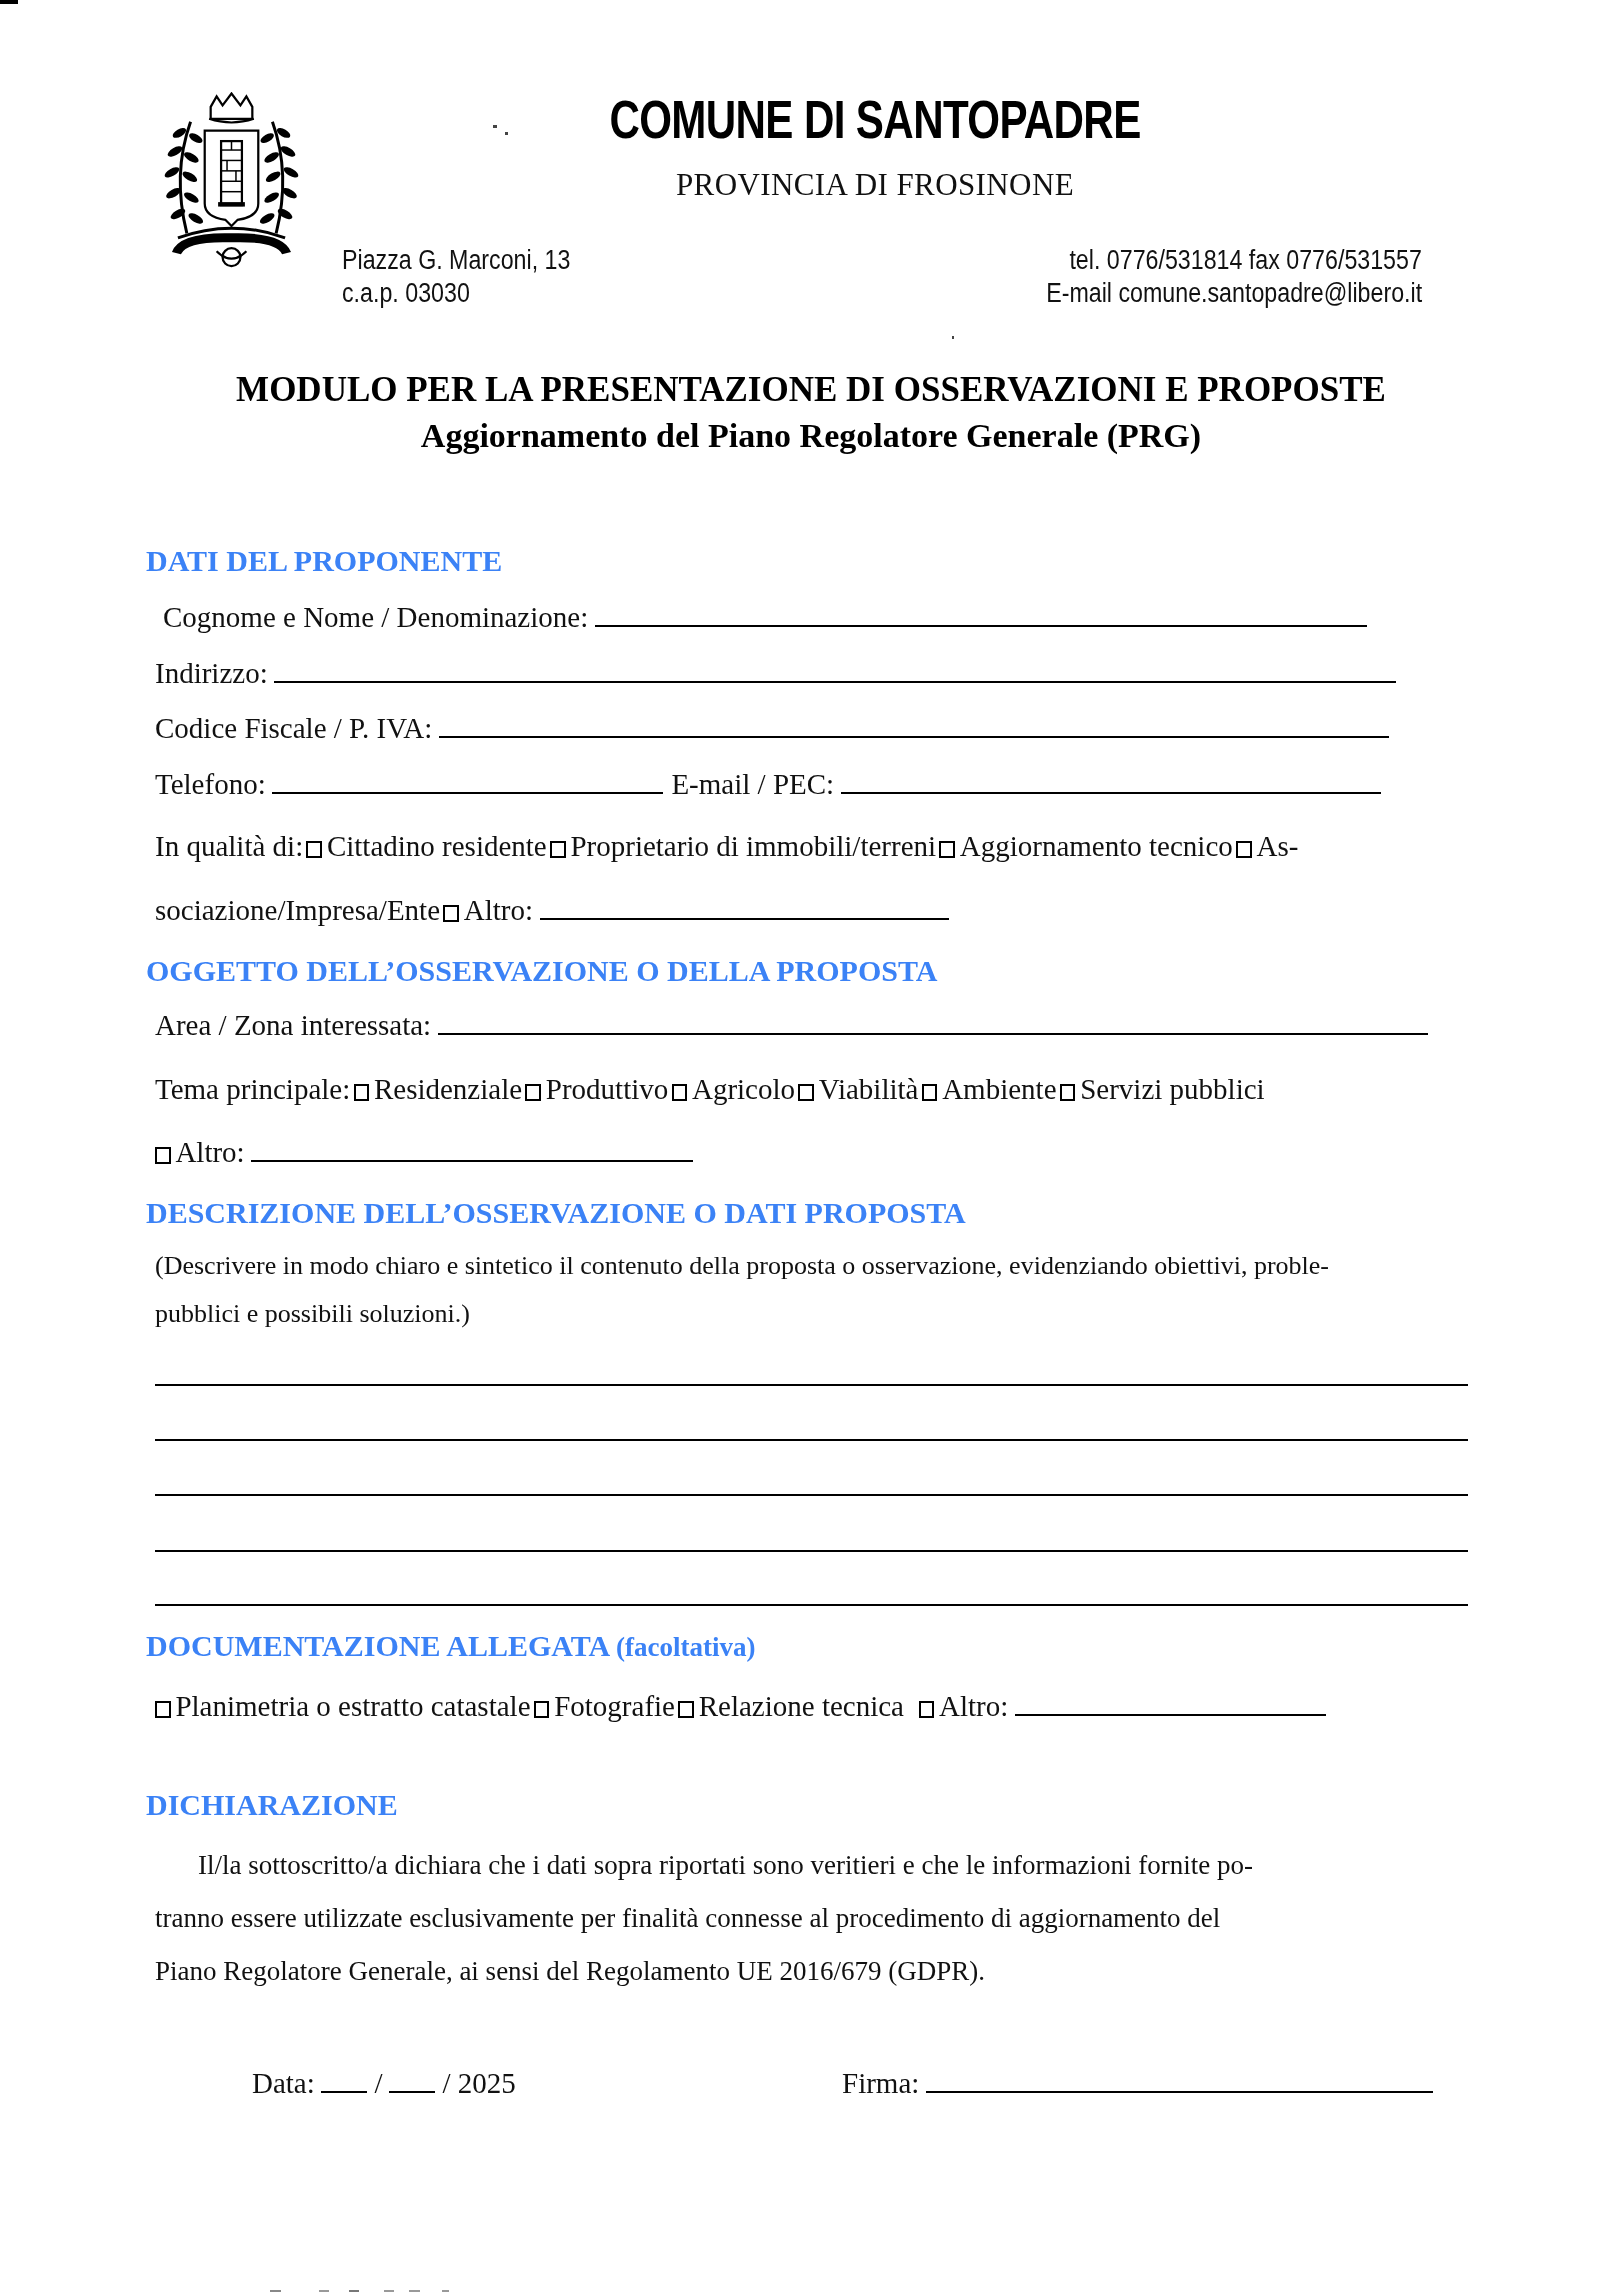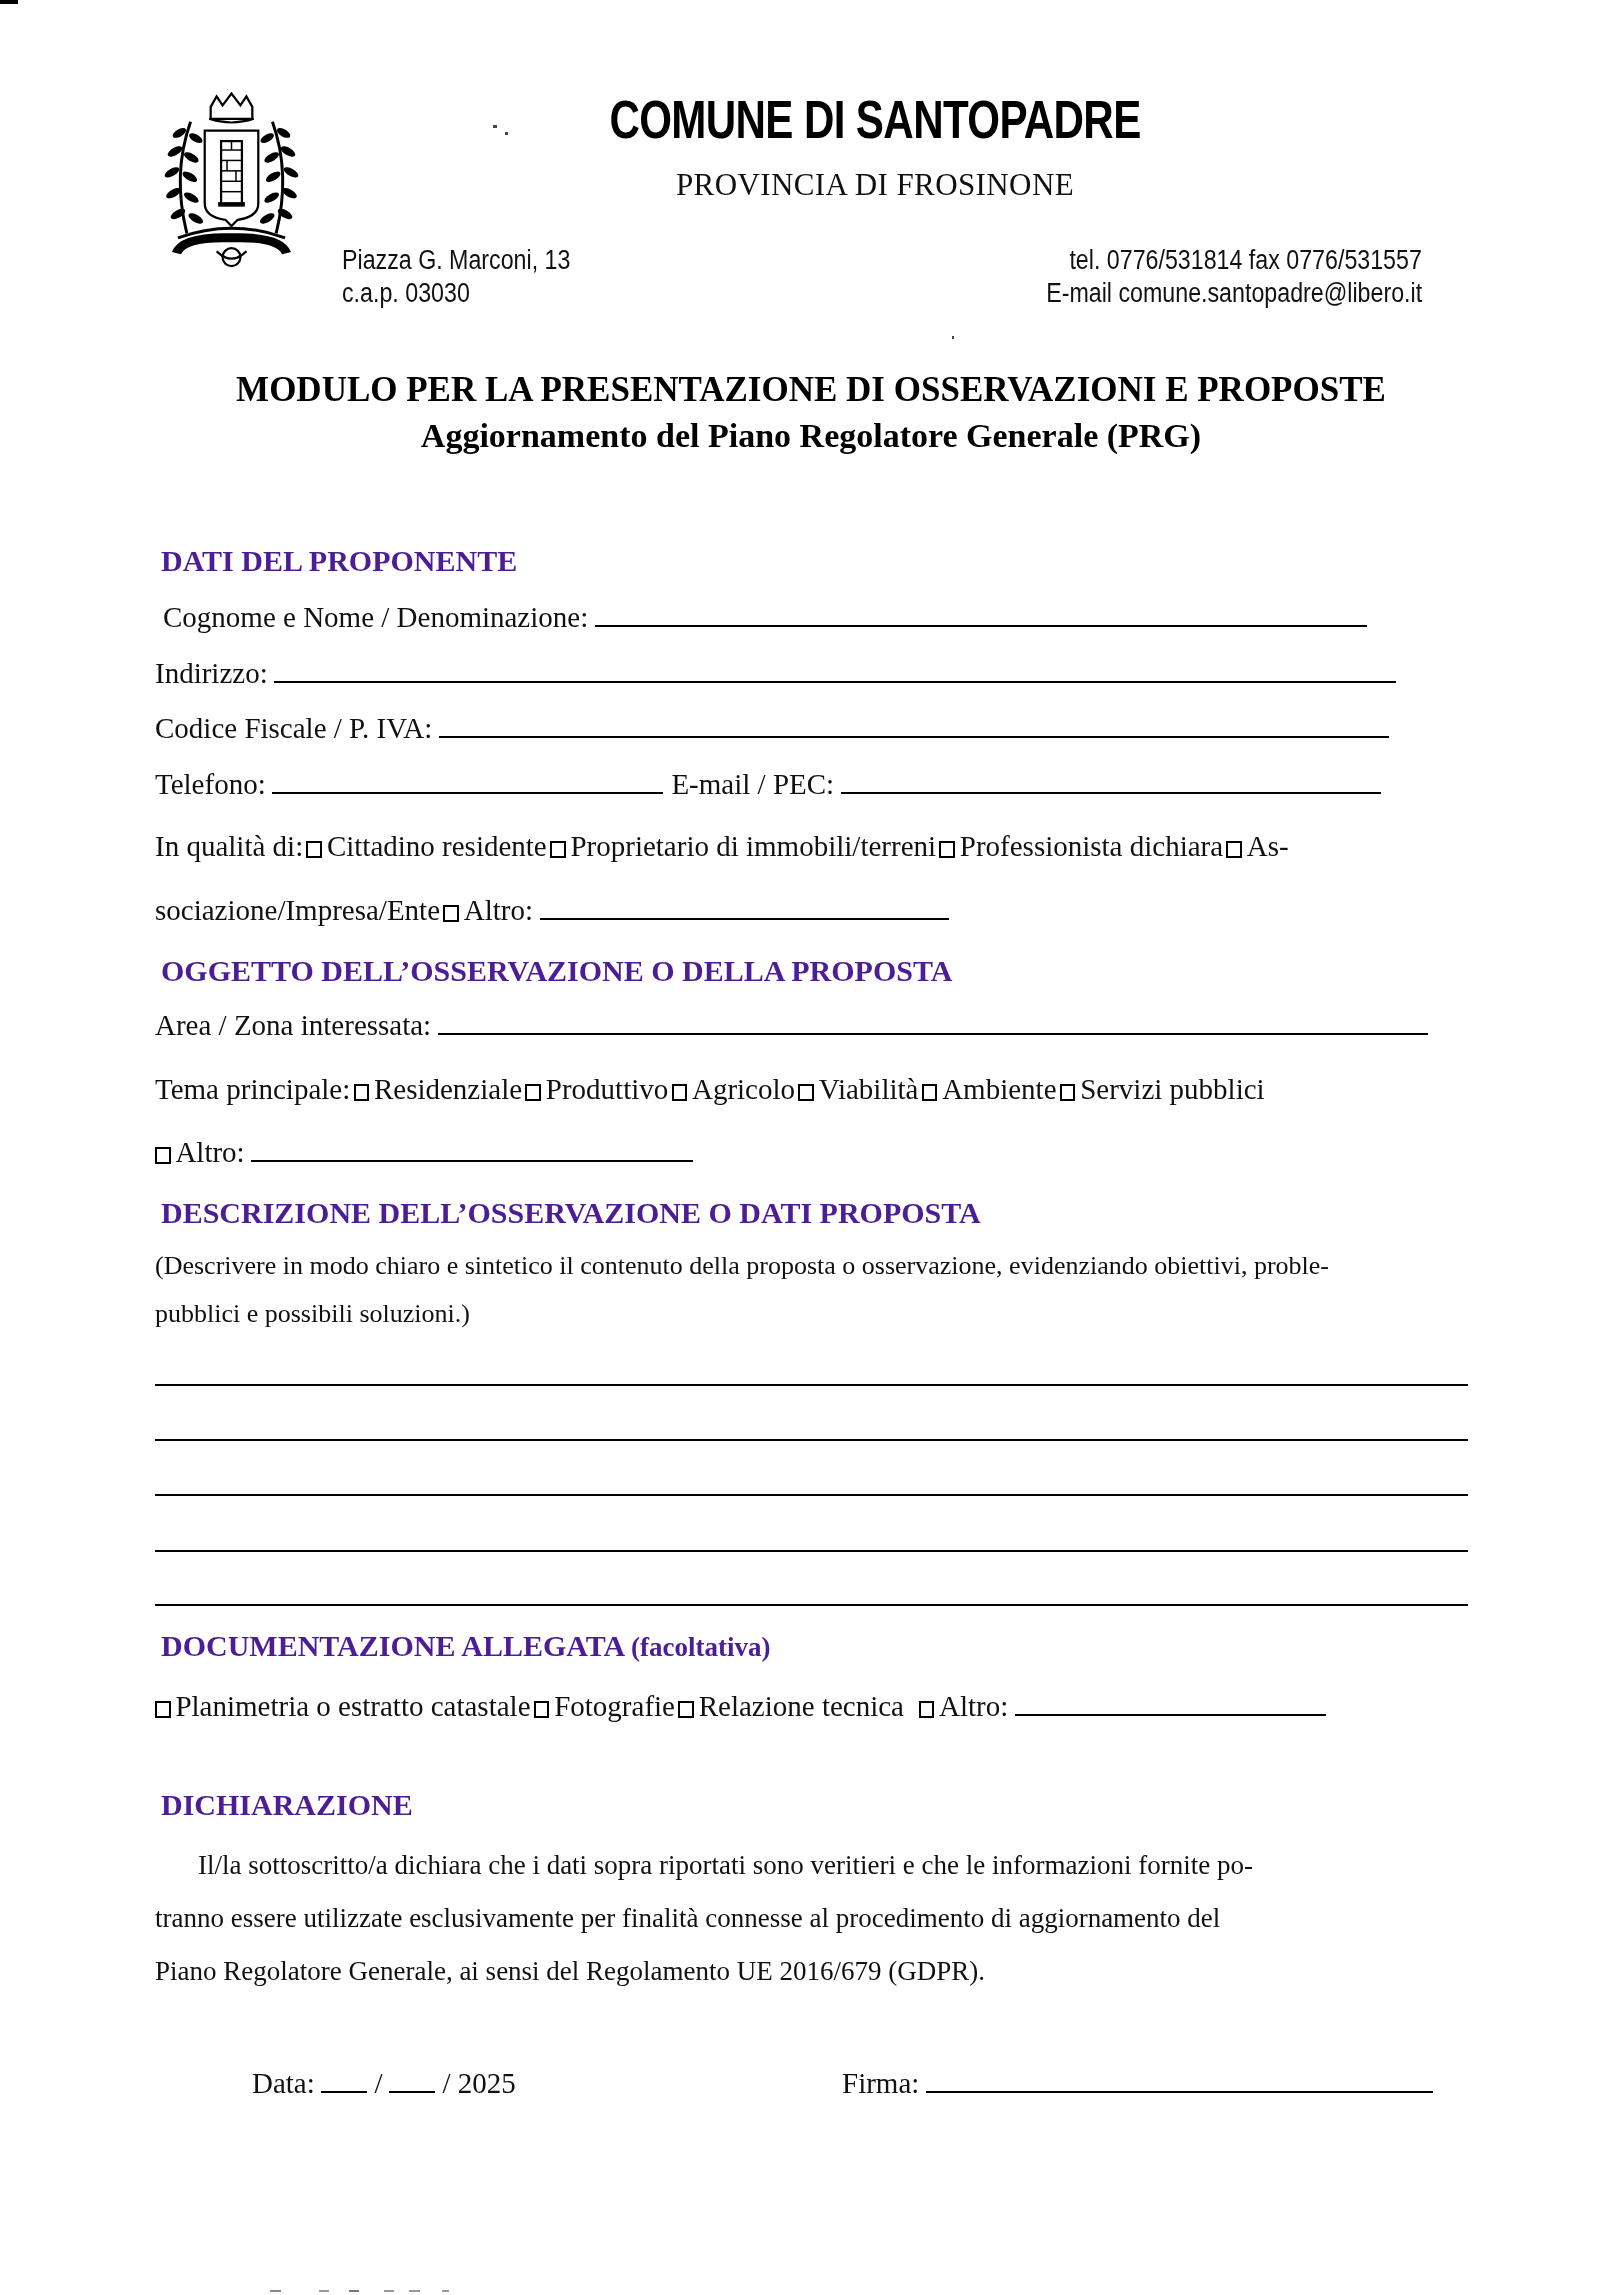--- a/index.html
+++ b/index.html
@@ -7,21 +7,21 @@
   .abs { position: absolute; white-space: nowrap; }
   .corner-mark { position: absolute; left: 0; top: 0; width: 18px; height: 4.1px; background: #000; }
   .crest { position: absolute; left: 157px; top: 92px; width: 149px; height: 186px; }
   .comune-title { left: 0; width: 1750px; text-align: center; top: 88px; font-family: "Liberation Sans Narrow", "Liberation Sans", sans-serif; font-weight: 700; font-size: 54px; letter-spacing: -0.8px; transform: scaleX(0.78); transform-origin: 875px 0; color: #000; }
   .provincia { left: 0; width: 1750px; text-align: center; top: 167px; font-size: 31px; letter-spacing: 0.4px; color: #111; }
   .contact { font-family: "Liberation Sans", sans-serif; font-size: 27px; color: #111; transform: scaleX(0.86); }
   .contact.left { left: 342px; transform-origin: 0 0; }
   .contact.right { right: 200px; transform-origin: 100% 0; text-align: right; }
   .doc-title { left: 0; width: 1622px; text-align: center; top: 370px; font-weight: 700; font-size: 35px; color: #000; }
   .doc-subtitle { left: 0; width: 1622px; text-align: center; top: 417px; font-weight: 700; font-size: 34px; color: #000; }
-  .section-heading { left: 161px; font-weight: 700; font-size: 30px; color: #4c1d95; }
+  .section-heading { left: 146px; font-weight: 700; font-size: 30px; color: #3b82f6; }
   .section-heading .light { font-weight: 700; font-size: 27px; }
   .line-text { left: 155px; font-size: 29px; color: #111; }
   .blank { display: inline-block; border-bottom: 2.5px solid #000; height: 0; vertical-align: baseline; margin-left: 6.5px; }
   .cb { display: inline-block; width: 15.5px; height: 17px; border: 2px solid #000; vertical-align: -1.6px; margin: 0 4.9px 0 3.3px; box-sizing: border-box; }
   .desc-line { position: absolute; left: 155px; width: 1313px; height: 0; border-top: 2.5px solid #000; }
   .speck { position: absolute; background: #444; }
 </style>
 </head>
 <body>
 
@@ -105,21 +105,21 @@
   <span>Indirizzo:</span><span class="blank" style="width:1122px;"><span></span></span>
 </div>
 <div class="abs line-text" style="top:712px;">
   <span>Codice Fiscale / P. IVA:</span><span class="blank" style="width:950px;"><span></span></span>
 </div>
 <div class="abs line-text" style="top:768px;">
   <span>Telefono:</span><span class="blank" style="width:391px;margin-right:8.2px;"><span></span></span><span>E-mail / PEC:</span><span class="blank" style="width:540px;"><span></span></span>
 </div>
 
 <div class="abs line-text" style="top:830px;">
-  <span>In qualità di:</span><span class="cb"></span><span>Cittadino residente</span><span class="cb"></span><span>Proprietario di immobili/terreni</span><span class="cb"></span><span>Professionista dichiara</span><span class="cb"></span><span>As-</span>
+  <span>In qualità di:</span><span class="cb"></span><span>Cittadino residente</span><span class="cb"></span><span>Proprietario di immobili/terreni</span><span class="cb"></span><span>Aggiornamento tecnico</span><span class="cb"></span><span>As-</span>
 </div>
 <div class="abs line-text" style="top:894px;">
   <span>sociazione/Impresa/Ente</span><span class="cb"></span><span>Altro:</span><span class="blank" style="width:409px;"><span></span></span>
 </div>
 
 <div class="abs section-heading" style="top:954px;">OGGETTO DELL’OSSERVAZIONE O DELLA PROPOSTA</div>
 <div class="abs line-text" style="top:1009px;">
   <span>Area / Zona interessata:</span><span class="blank" style="width:990px;"><span></span></span>
 </div>
 <div class="abs line-text" style="top:1073px;">

